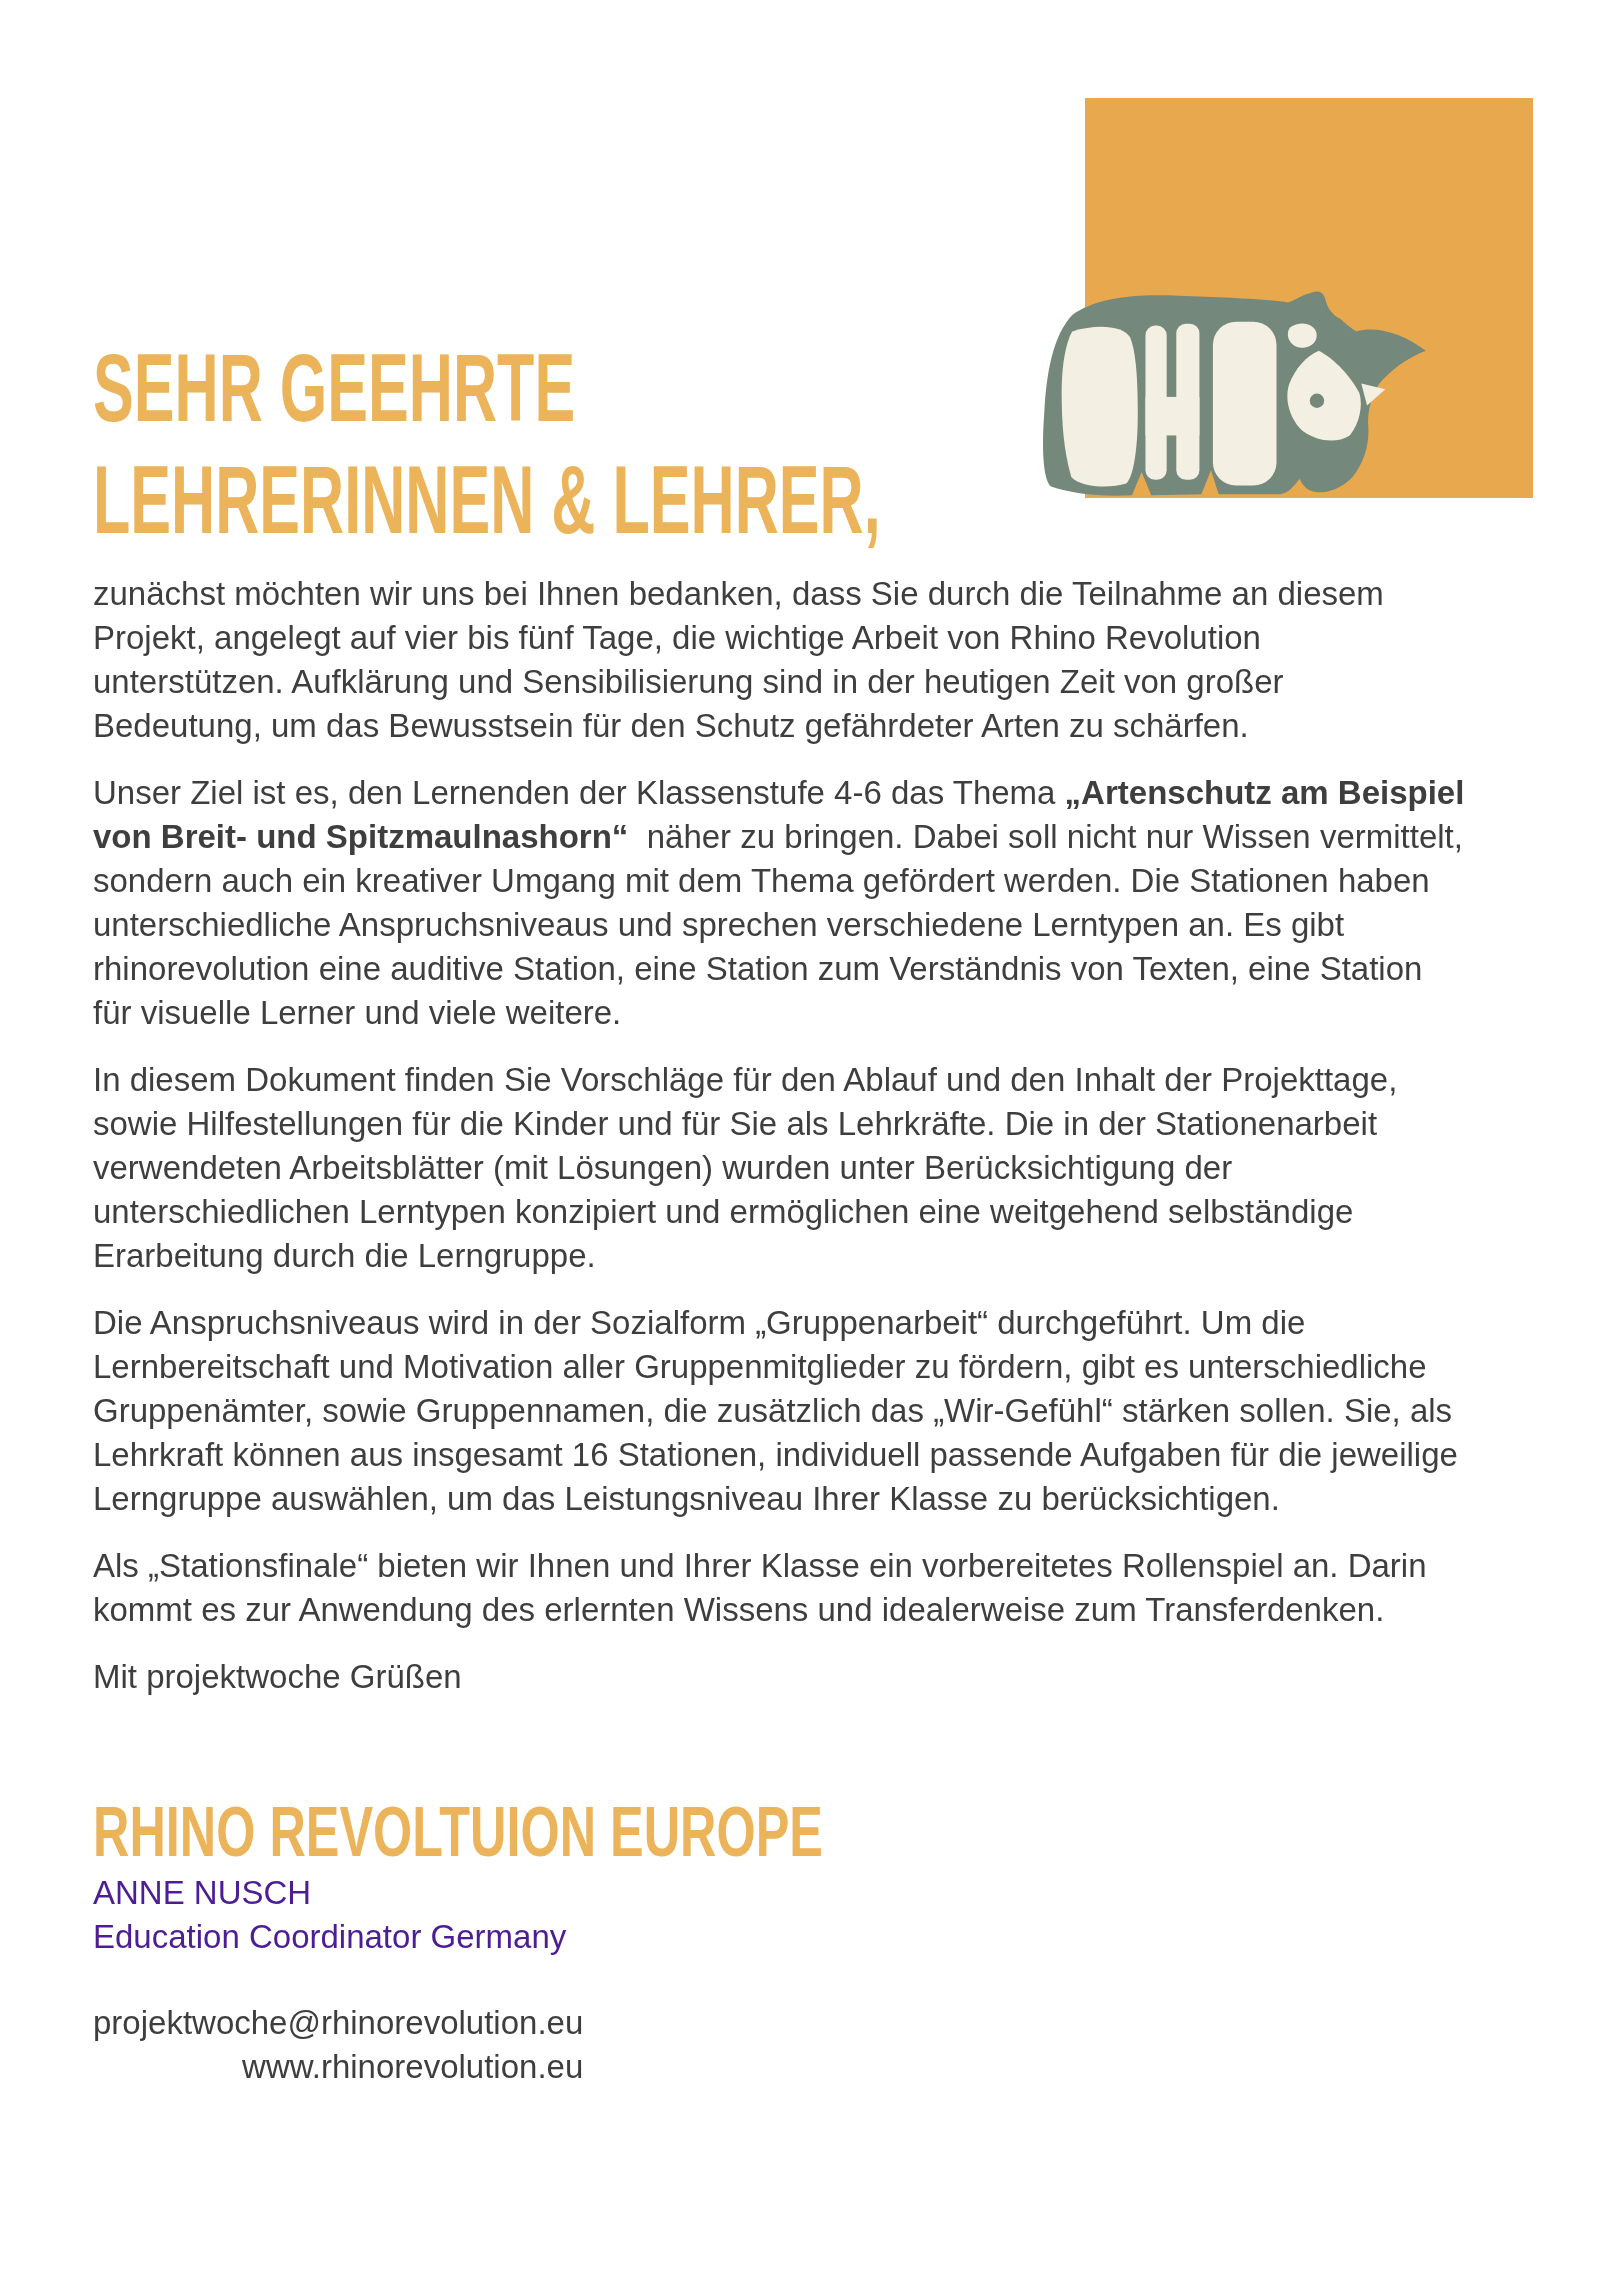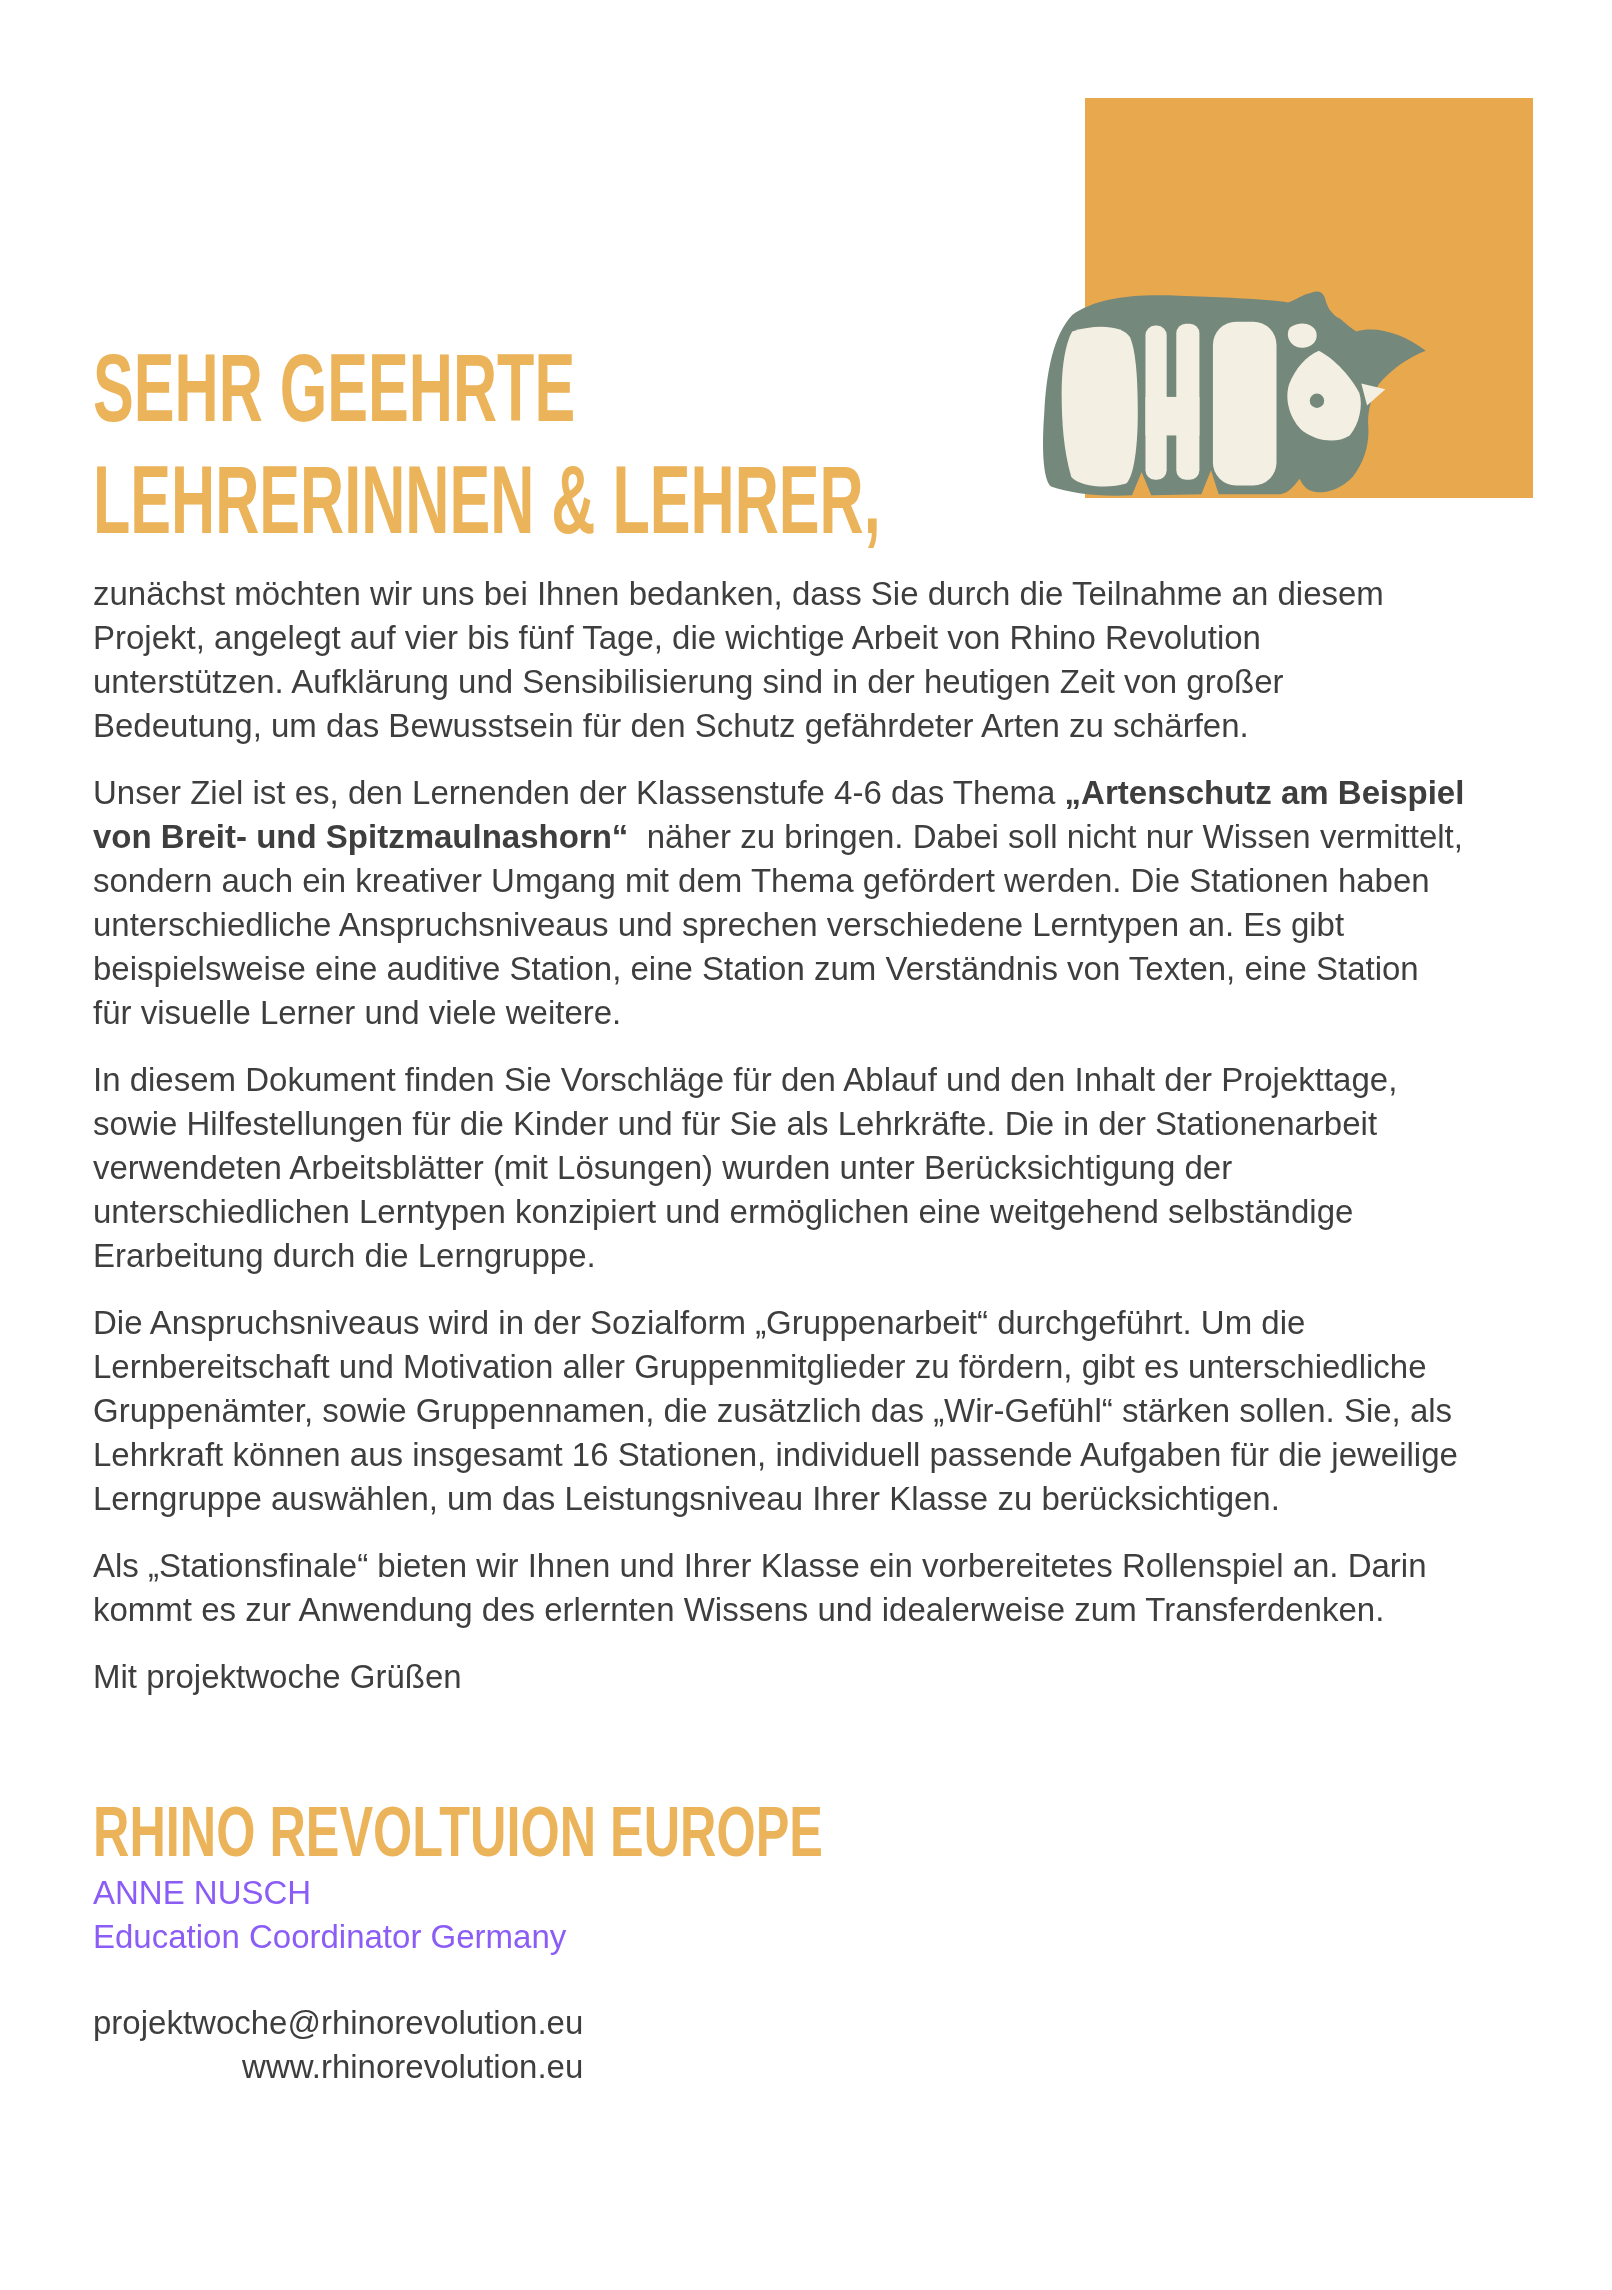--- a/index.html
+++ b/index.html
@@ -36,21 +36,21 @@
   .text-line .b{font-weight:700;}
   
   .footer-heading{
     position:absolute;left:93px;top:1794px;
     font-size:70px;font-weight:700;line-height:77px;
     color:#ecb45a;white-space:nowrap;
   }
   .footer-heading>span{display:inline-block;transform:scaleX(.72);transform-origin:left top;}
   .signature{
     position:absolute;left:93px;top:1871px;
-    font-size:33px;line-height:44px;color:#8b5cf6;
+    font-size:33px;line-height:44px;color:#4c1d95;
   }
   .contact{
     position:absolute;left:93px;top:2001px;
     font-size:33px;line-height:44px;color:#3e3e3e;
   }
   .contact a{color:#3e3e3e;text-decoration:none;display:block;text-align:right;}
 </style>
 </head>
 <body>
 
@@ -128,21 +128,21 @@
         <div class="text-line"><span>zunächst möchten wir uns bei Ihnen bedanken, dass Sie durch die Teilnahme an diesem</span></div>
         <div class="text-line"><span>Projekt, angelegt auf vier bis fünf Tage, die wichtige Arbeit von Rhino Revolution</span></div>
         <div class="text-line"><span>unterstützen. Aufklärung und Sensibilisierung sind in der heutigen Zeit von großer</span></div>
         <div class="text-line"><span>Bedeutung, um das Bewusstsein für den Schutz gefährdeter Arten zu schärfen.</span></div>
       </div>
       <div class="paragraph">
         <div class="text-line"><span>Unser Ziel ist es, den Lernenden der Klassenstufe 4-6 das Thema </span><span class="b">„Artenschutz am Beispiel</span></div>
         <div class="text-line"><span class="b">von Breit- und Spitzmaulnashorn“</span><span>&nbsp; näher zu bringen. Dabei soll nicht nur Wissen vermittelt,</span></div>
         <div class="text-line"><span>sondern auch ein kreativer Umgang mit dem Thema gefördert werden. Die Stationen haben</span></div>
         <div class="text-line"><span>unterschiedliche Anspruchsniveaus und sprechen verschiedene Lerntypen an. Es gibt</span></div>
-        <div class="text-line"><span>beispielsweise eine auditive Station, eine Station zum Verständnis von Texten, eine Station</span></div>
+        <div class="text-line"><span>rhinorevolution eine auditive Station, eine Station zum Verständnis von Texten, eine Station</span></div>
         <div class="text-line"><span>für visuelle Lerner und viele weitere.</span></div>
       </div>
       <div class="paragraph">
         <div class="text-line"><span>In diesem Dokument finden Sie Vorschläge für den Ablauf und den Inhalt der Projekttage,</span></div>
         <div class="text-line"><span>sowie Hilfestellungen für die Kinder und für Sie als Lehrkräfte. Die in der Stationenarbeit</span></div>
         <div class="text-line"><span>verwendeten Arbeitsblätter (mit Lösungen) wurden unter Berücksichtigung der</span></div>
         <div class="text-line"><span>unterschiedlichen Lerntypen konzipiert und ermöglichen eine weitgehend selbständige</span></div>
         <div class="text-line"><span>Erarbeitung durch die Lerngruppe.</span></div>
       </div>
       <div class="paragraph">

